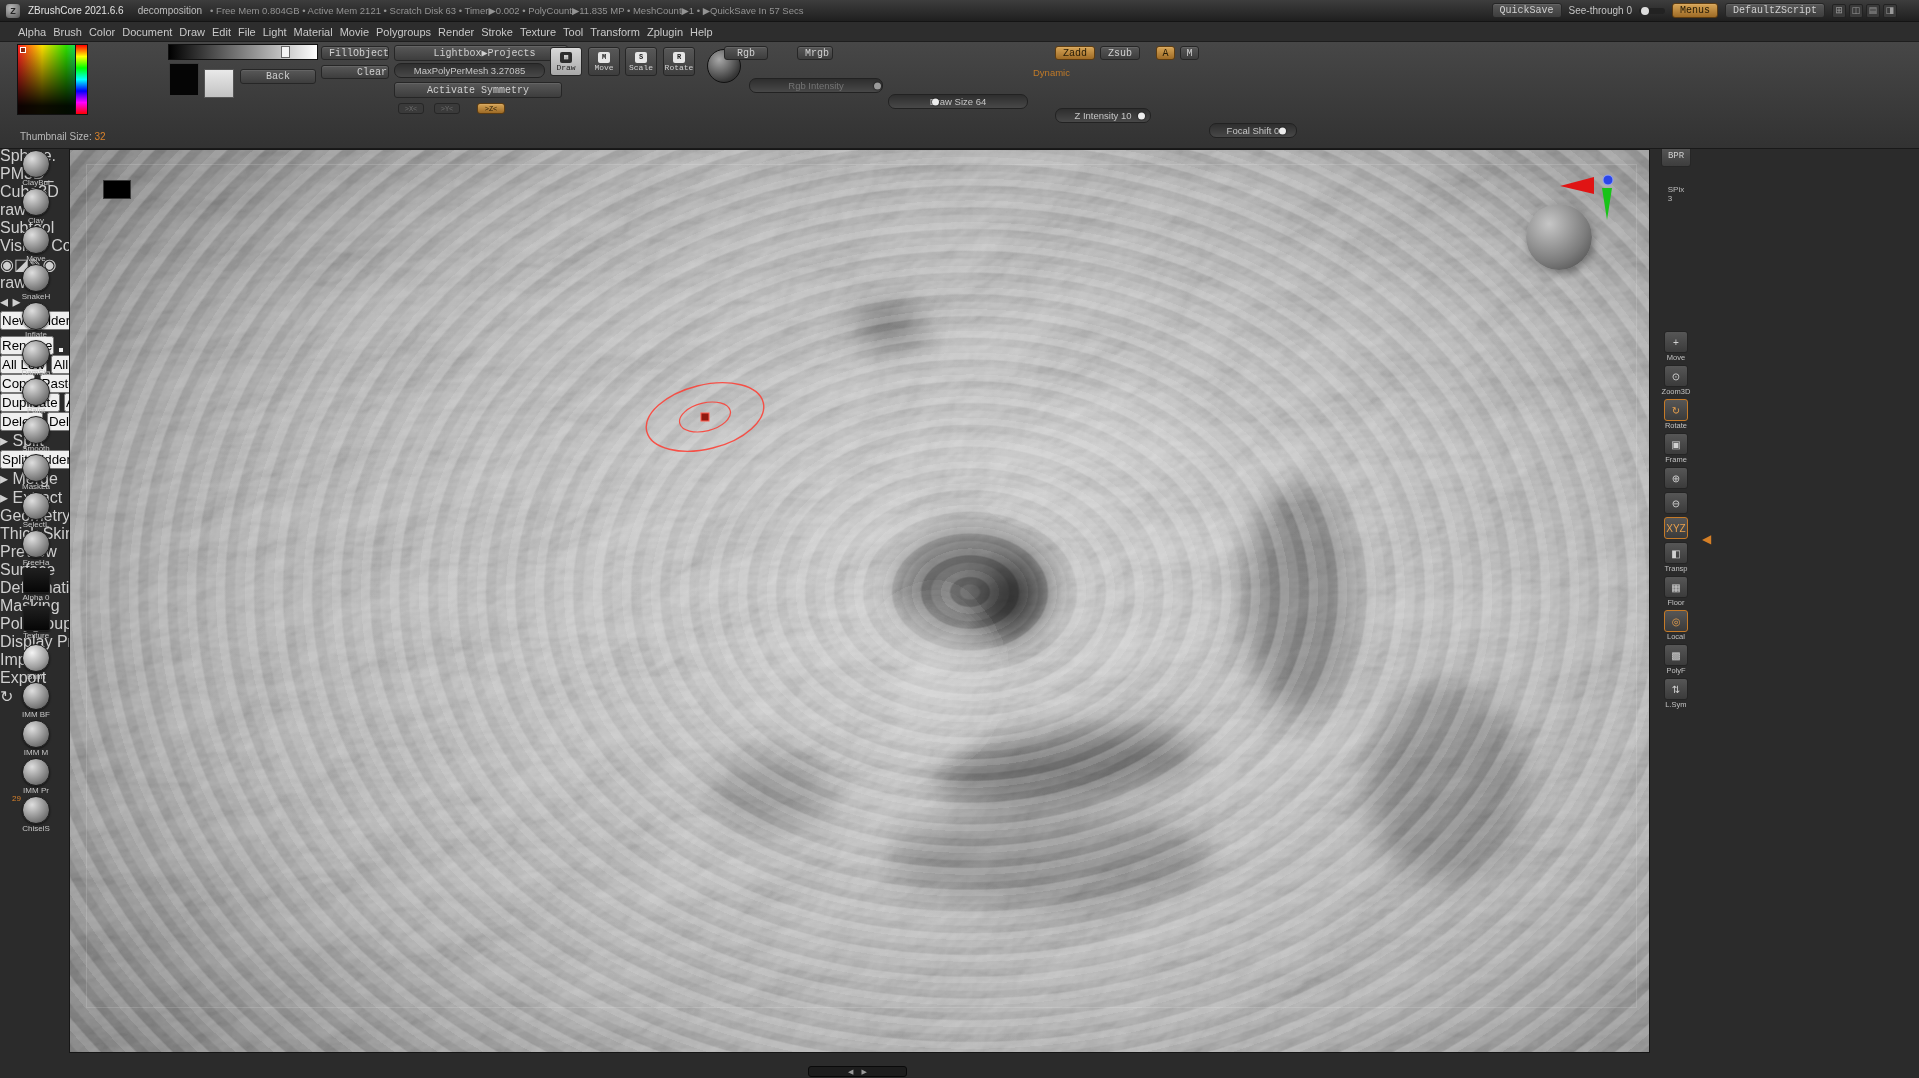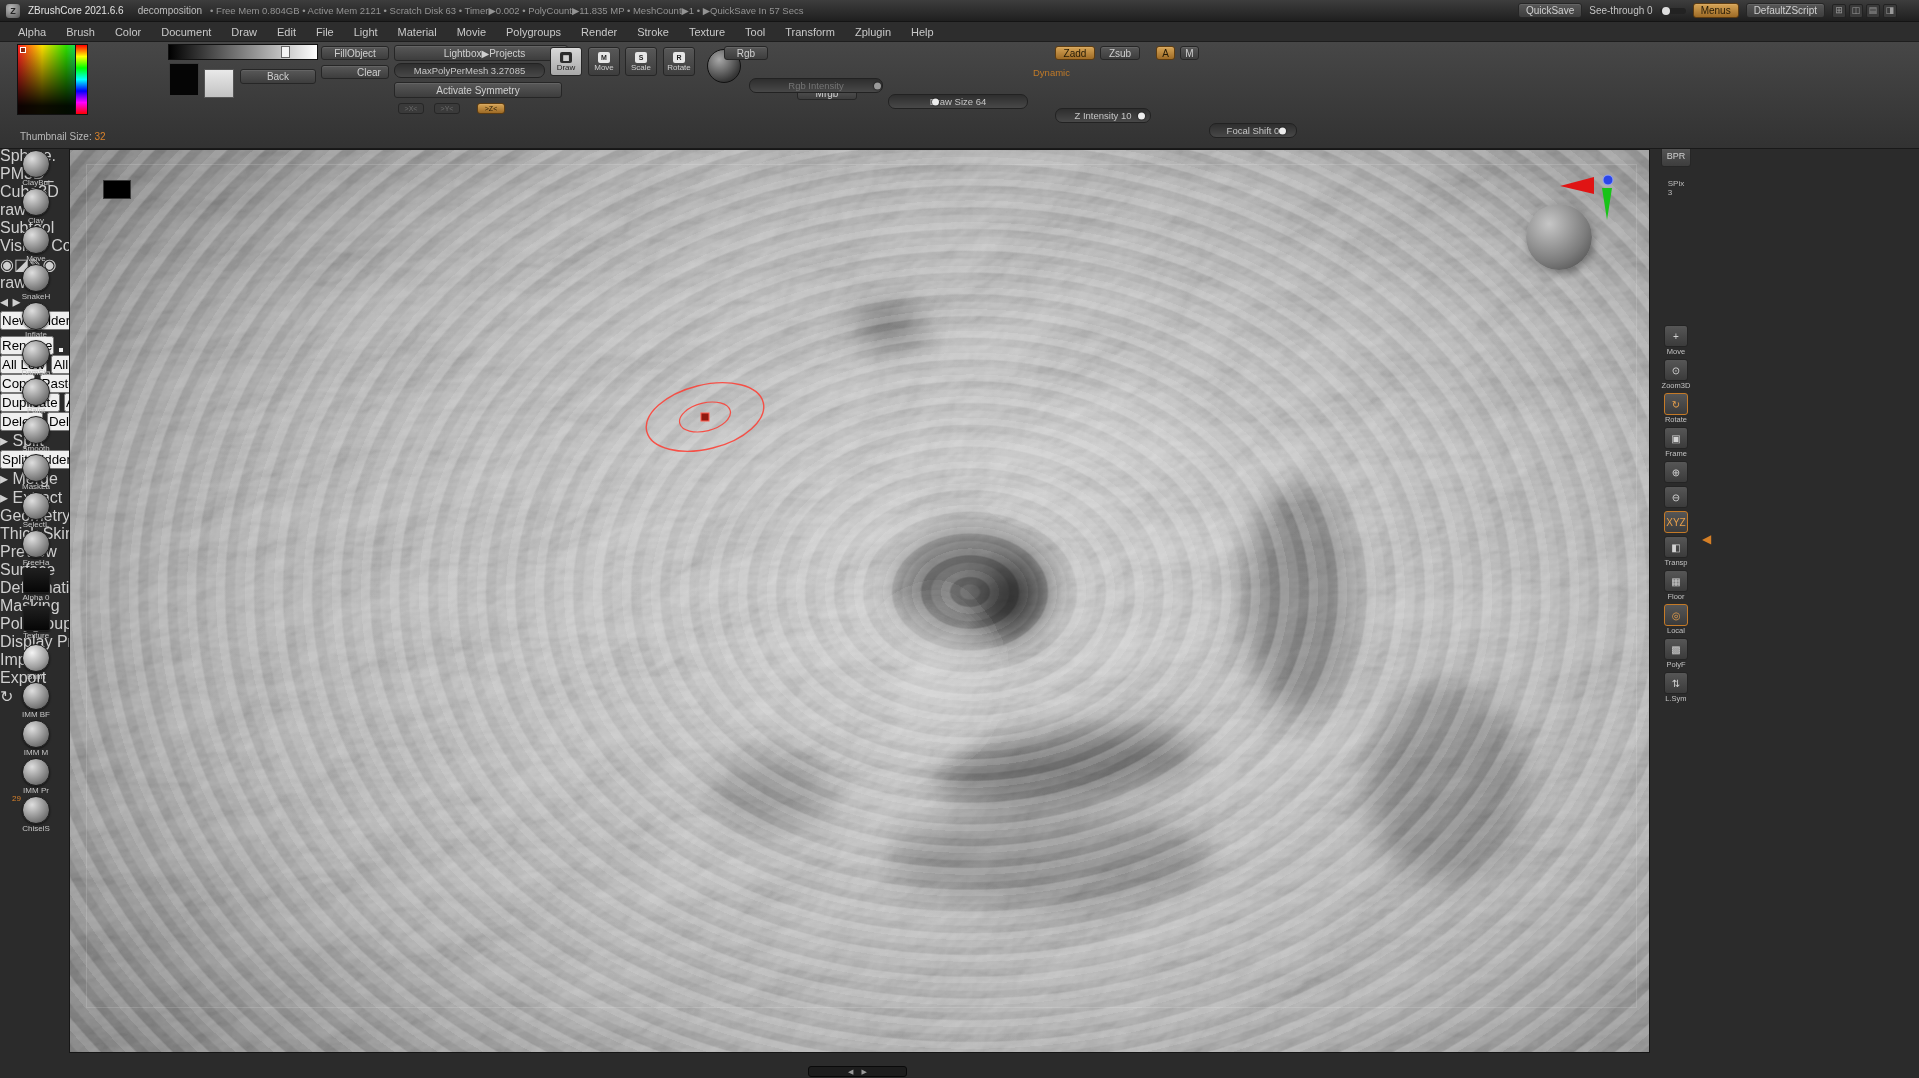--- a/index.html
+++ b/index.html
@@ -20,28 +20,28 @@
   .tb-right { margin-left:auto; display:flex; align-items:center; gap:7px; padding-right:16px; }
   .tb-see { color:#c3c3c3; white-space:nowrap; }
   .mini-slider { width:26px; height:6px; background:#222; border-radius:3px; position:relative; display:inline-block; }
   .mini-slider .dot { position:absolute; left:2px; top:-1px; width:8px; height:8px; border-radius:50%; background:#ddd; }
   .winicons { display:flex; gap:3px; }
   .winicon { width:14px; height:14px; background:#3a3a3a; border:1px solid #222; border-radius:2px;
     color:#9a9a9a; font-size:9px; line-height:11px; text-align:center; padding:0; }
 
   
   .menubar { position:absolute; left:0; top:22px; width:1919px; height:20px; background:#2d2d2d;
-    border-bottom:1px solid #1e1e1e; display:flex; align-items:center; gap:20px; padding:0 18px;
+    border-bottom:1px solid #1e1e1e; display:flex; align-items:center; gap:7px; padding:0 18px;
     font-size:11px; color:#c9c9c9; z-index:30; }
   .menu-item { cursor:default; white-space:nowrap; }
 
   
   .btn { background:linear-gradient(#585858,#3d3d3d); border:1px solid #262626; border-radius:3px;
     color:#d0d0d0; font-size:10px; text-align:center; padding:1px 7px;
-    box-shadow:inset 0 1px 0 rgba(255,255,255,.08); font-family:Liberation Sans, sans-serif; }
+    box-shadow:inset 0 1px 0 rgba(255,255,255,.08); font-family:Liberation Mono, monospace; }
   .btn.orange { background:linear-gradient(#d6a456,#9e6b26); color:#241a06; border-color:#5d3c11; }
   .btn.selected { background:linear-gradient(#d8d8d8,#a8a8a8); color:#1d1d1d; }
   .btn.disabled { background:#3a3a3a; color:#6c6c6c; box-shadow:none; }
   .slider { background:linear-gradient(#2e2e2e,#484848); border:1px solid #222; border-radius:7px;
     color:#c6c6c6; font-size:9.5px; text-align:center; position:relative; display:flex;
     align-items:center; justify-content:center; }
   .slider.disabled { color:#747474; }
   .slider .sdot { position:absolute; width:7px; height:7px; border-radius:50%; background:#ececec; top:50%;
     transform:translateY(-50%); box-shadow:0 0 2px #000; }
   .slider .sdot.dim { background:#9a9a9a; }
@@ -104,21 +104,21 @@
   .cursor { position:absolute; left:563px; top:220px; }
   .canvas-scroll { position:absolute; left:808px; top:1066px; width:99px; height:11px; background:#1d1d1d;
     border:1px solid #090909; border-radius:3px; display:flex; align-items:center; justify-content:center;
     gap:8px; font-size:7px; color:#9a9a9a; z-index:15; }
   .tray-grip { position:absolute; left:1702px; top:532px; color:#d57f26; font-size:12px; z-index:25; }
 
   
   .navstrip { position:absolute; left:1656px; top:145px; width:40px; display:flex; flex-direction:column;
     align-items:center; z-index:10; }
   .bpr { width:30px; height:22px; font-size:9px; padding:0; }
-  .spix { font-size:8px; color:#bdbdbd; text-align:left; line-height:9px; margin-top:12px; }
+  .spix { font-size:8px; color:#bdbdbd; text-align:left; line-height:9px; margin-top:18px; }
   .nav-spacer { height:128px; }
   .navbtn { width:30px; display:flex; flex-direction:column; align-items:center; margin-bottom:3px; }
   .navbtn .glyph { width:24px; height:22px; background:linear-gradient(#565656,#3b3b3b); border:1px solid #242424;
     border-radius:3px; color:#d2d2d2; font-size:10px; display:flex; align-items:center; justify-content:center; }
   .navbtn .nlabel { font-size:7.5px; color:#c2c2c2; line-height:9px; }
   .navbtn.active .glyph { border-color:#c57a27; color:#e8a04c; background:linear-gradient(#6a5233,#463category:none; }
   .navbtn.active .glyph { border-color:#c57a27; color:#e8a04c; background:linear-gradient(#6b5233,#453category:none; }
   .navbtn.active .nlabel { color:#e0924a; }
 
   
@@ -262,21 +262,21 @@
       <span class="mlabel">Scale</span>
     </button>
     <button class="btn modebtn" style="left:663px;">
       <span class="chip">R</span>
       <span class="mlabel">Rotate</span>
     </button>
 
     <div class="matball"></div>
 
     <button class="btn abs" style="left:724px; top:4px; width:44px; height:14px;">Rgb</button>
-    <button class="btn abs" style="left:797px; top:4px; width:60px; height:14px;margin-top:40px;">Mrgb</button>
+    <button class="btn abs" style="left:797px; top:4px; width:36px; height:14px;">Mrgb</button>
     <div class="slider disabled abs" style="left:749px; top:21px; width:134px; height:15px;">
       <span>Rgb Intensity</span>
         <span class="sdot dim" style="left:94%;"></span>
     </div>
     <div class="slider abs" style="left:888px; top:22px; width:140px; height:15px;">
       <span>Draw Size 64</span>
         <span class="sdot" style="left:31%;"></span>
     </div>
     <div class="dyn">Dynamic</div>
 

